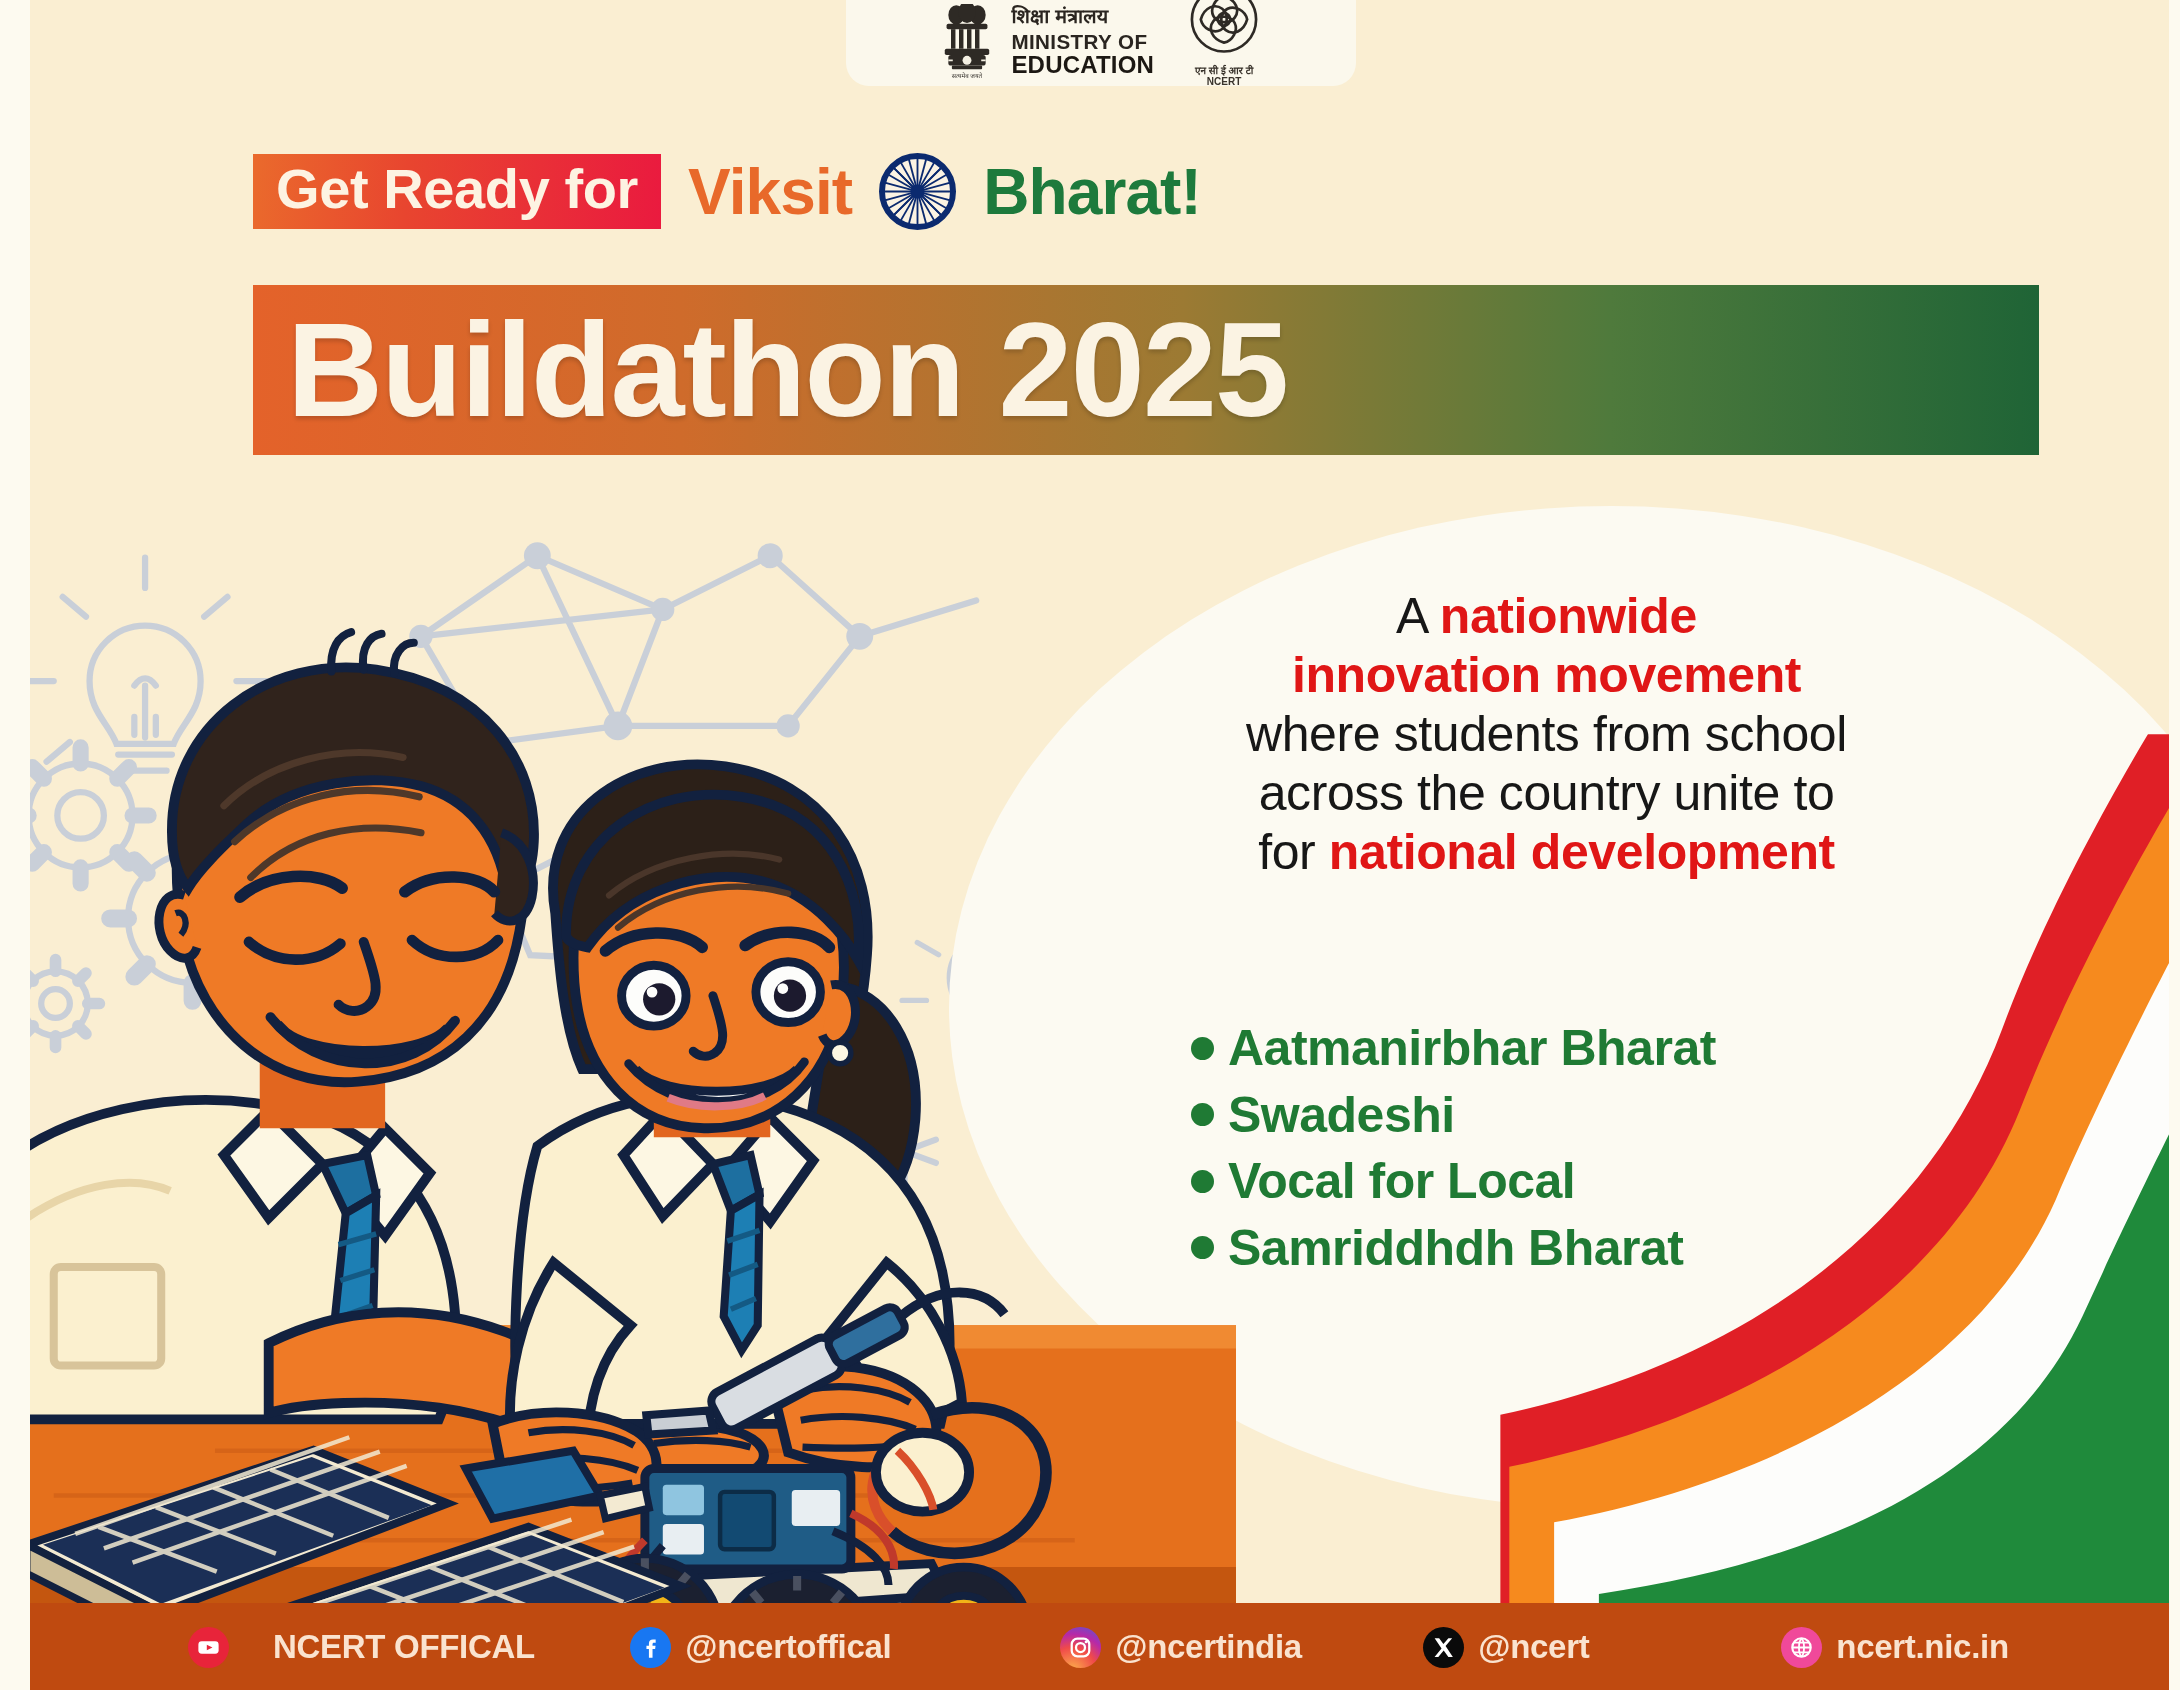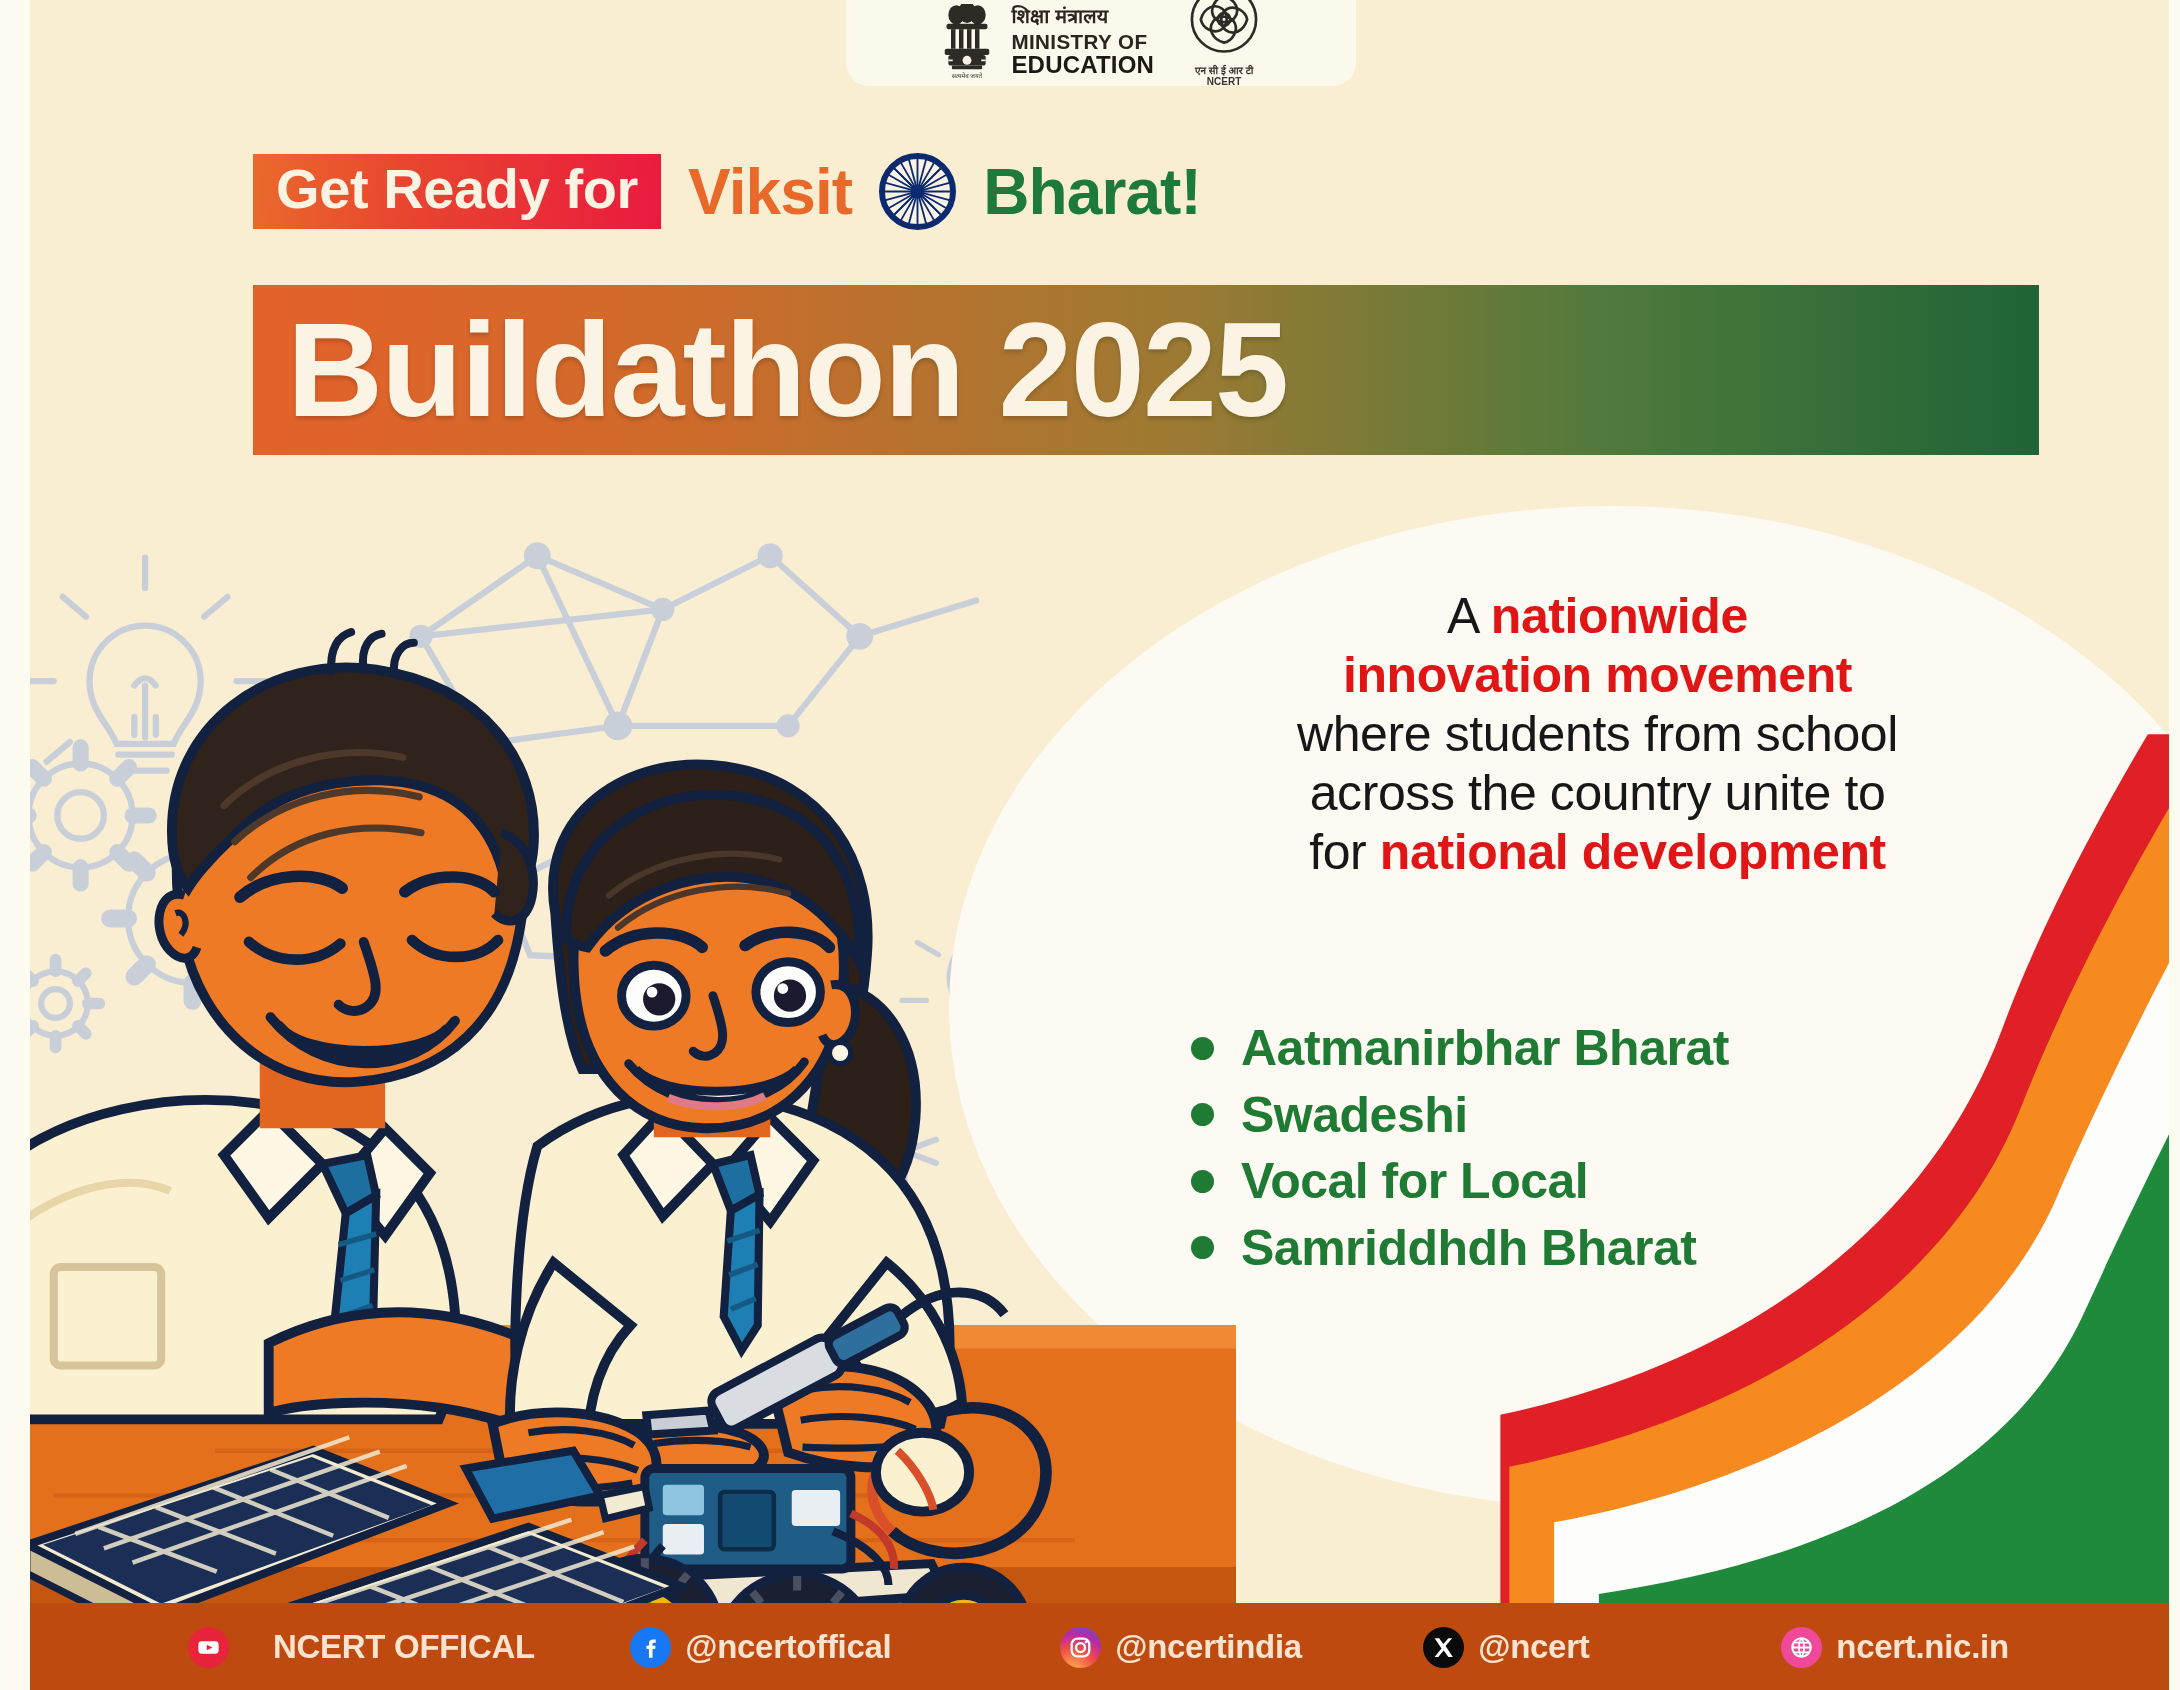--- a/index.html
+++ b/index.html
@@ -102,37 +102,37 @@
   
   .illus { position: absolute; left: 0px; top: 537px; width: 1236px; height: 1075px; z-index: 14; }
   .illus svg { width: 100%; height: 100%; display:block; }
 
   
   .ribbon { position:absolute; right:0; top:734px; width: 806px; height: 896px; z-index: 16; }
   .ribbon svg { width:100%; height:100%; display:block; }
 
   
   .copy {
-    position: absolute; left: 1076px; top: 587px;
+    position: absolute; left: 1025px; top: 587px;
     width: 1043px;
     text-align: center;
     z-index: 25;
     line-height: 1.18;
     font-size: 50px; font-weight: 500; color: #171717;
     letter-spacing: -0.4px;
   }
   .copy .hl { color: #e01616; font-weight: 900; }
   .copy .ln { display: block; white-space: nowrap; }
 
   
   .bullets {
     position: absolute; left: 1191px; top: 1021px;
     z-index: 25;
   }
-  .bullet-row { display:flex; align-items:center; gap: 27px; margin-bottom: 12.5px; }
+  .bullet-row { display:flex; align-items:center; gap: 14px; margin-bottom: 12.5px; }
   .dot { width: 23px; height: 23px; border-radius:50%; background:#1f7a34; flex:0 0 23px; }
   .bullet-row span.btxt {
     color: #1f7a34; font-size: 50px; font-weight: 900;
     letter-spacing: -0.5px; line-height: 1.08; white-space: nowrap;
   }
 
   
   .footer {
     position: absolute; left: 30px; bottom: 0; right: 12.5px; height: 88px;
     background: #bf4a10;

